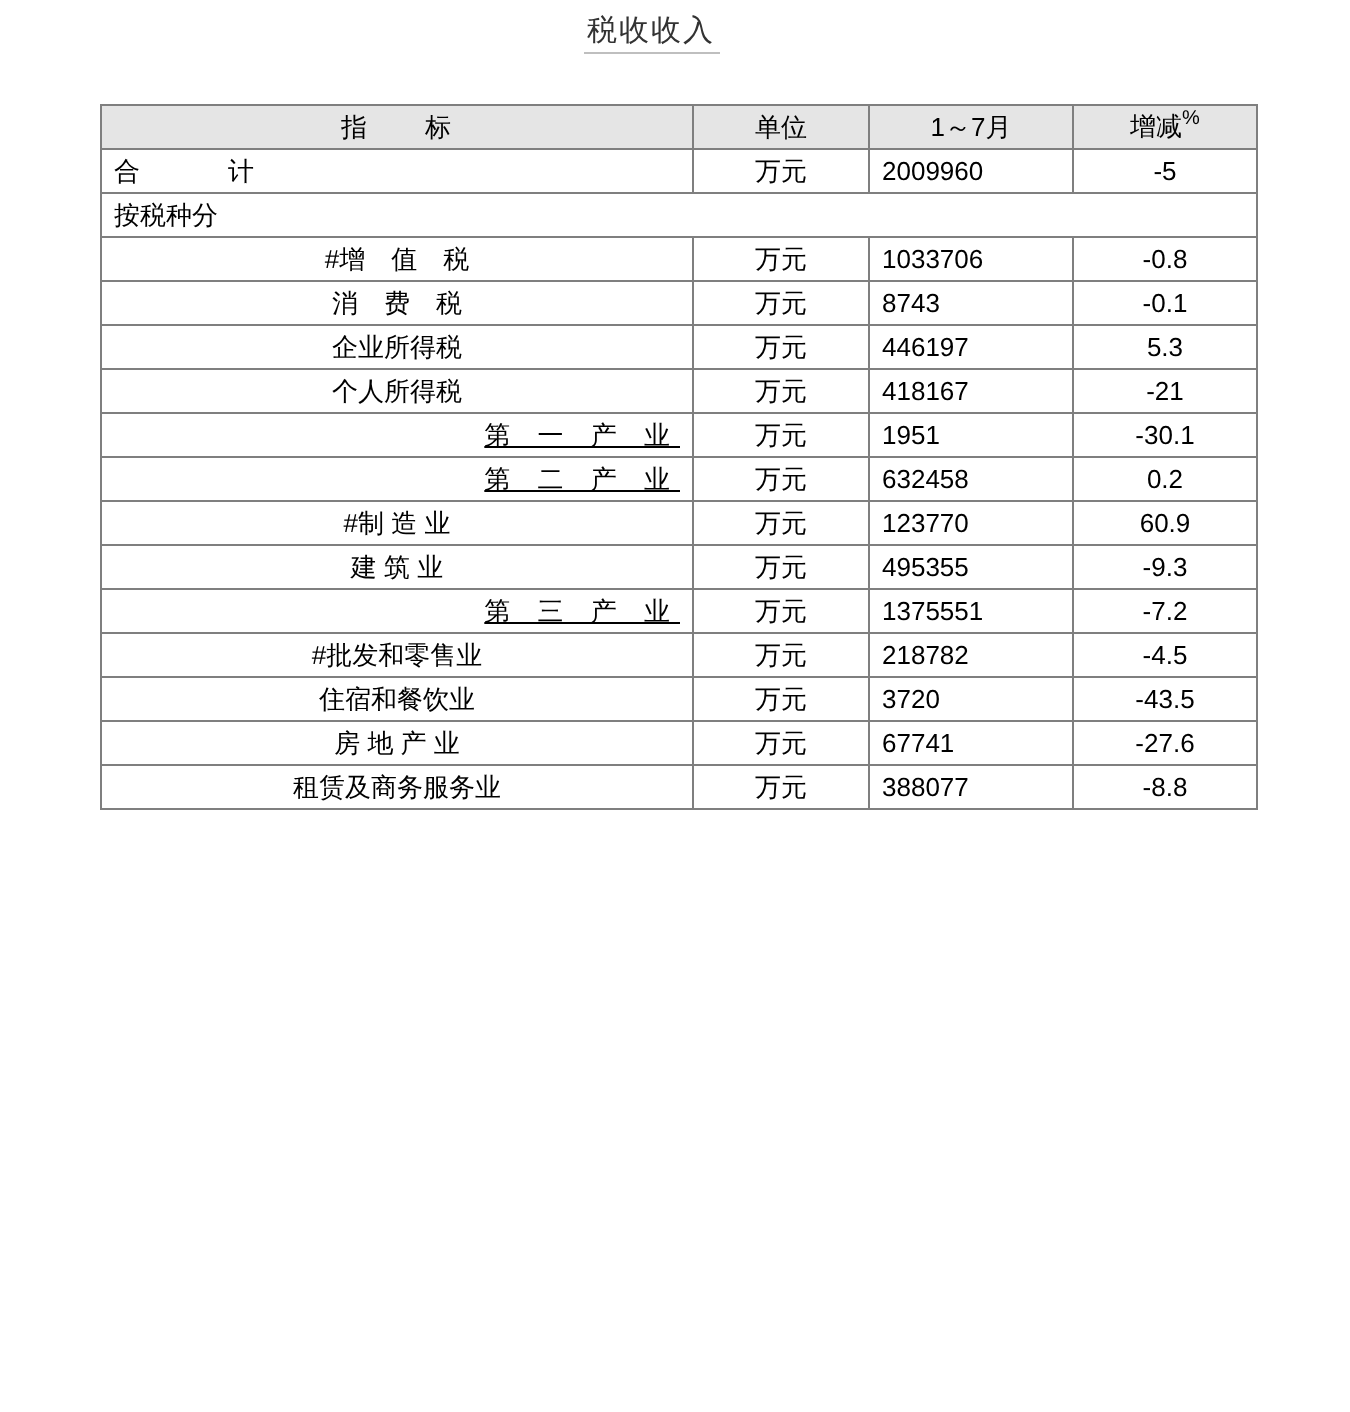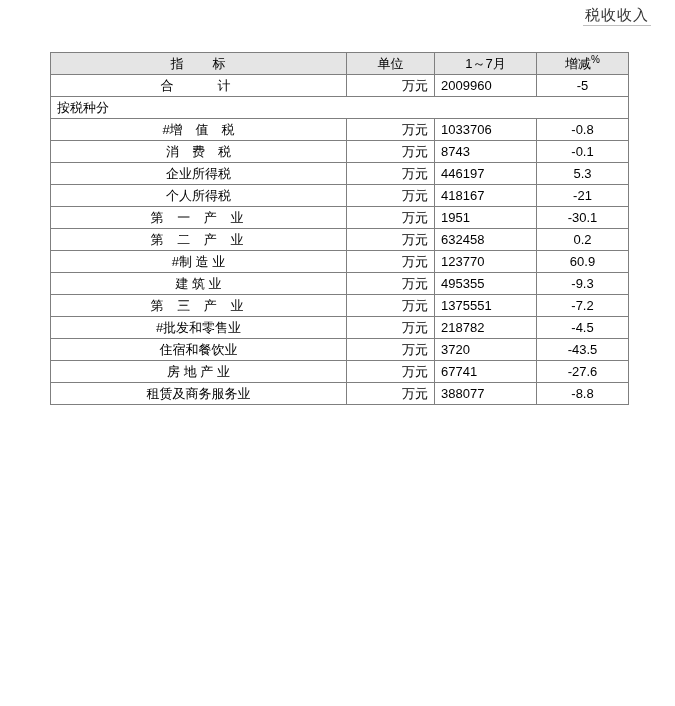--- a/index.html
+++ b/index.html
@@ -17,21 +17,21 @@
   .page {
     position: relative;
     width: 675px;
     height: 706px;
   }
   .doc-title {
     position: absolute;
     top: 6px;
     left: 0;
     width: 651px;
-    text-align: right;
+    text-align: center;
     font-size: 15px;
     color: #333333;
     letter-spacing: 1px;
   }
   .doc-title span {
     border-bottom: 1px solid #bfbfbf;
     padding: 0 2px 2px 2px;
   }
   table.tax-table {
     position: absolute;
@@ -71,21 +71,21 @@
     font-size: 10px;
     vertical-align: super;
   }
 
   .row-total td {
     font-weight: bold;
     height: 34px;
     font-size: 14px;
   }
   .row-total .lbl {
-    text-align: center;
+    text-align: left;
     letter-spacing: 6px;
     margin-left: 20px;
   }
   .row-section td {
     font-weight: bold;
     text-align: left;
     height: 32px;
     font-size: 14px;
     padding-left: 8px;
   }
@@ -95,28 +95,28 @@
     font-size: 14px;
   }
   .lbl {
     text-align: center;
   }
   .lbl-indent {
     text-align: center;
     padding-left: 14px;
   }
   .unit {
-    text-align: right;
+    text-align: center;
   }
   .val {
   }
   .chg {
     text-align: center;
   }
-  .row-bold .lbl { letter-spacing: 5px; text-align: center; padding-left: 8px;}
+  .row-bold .lbl { letter-spacing: 5px; text-align: right; padding-left: 8px; text-decoration: underline;}
 </style>
 </head>
 <body>
 
 <div class="page">
 
   <div class="doc-title">
     <span>税收收入</span>
   </div>
 

